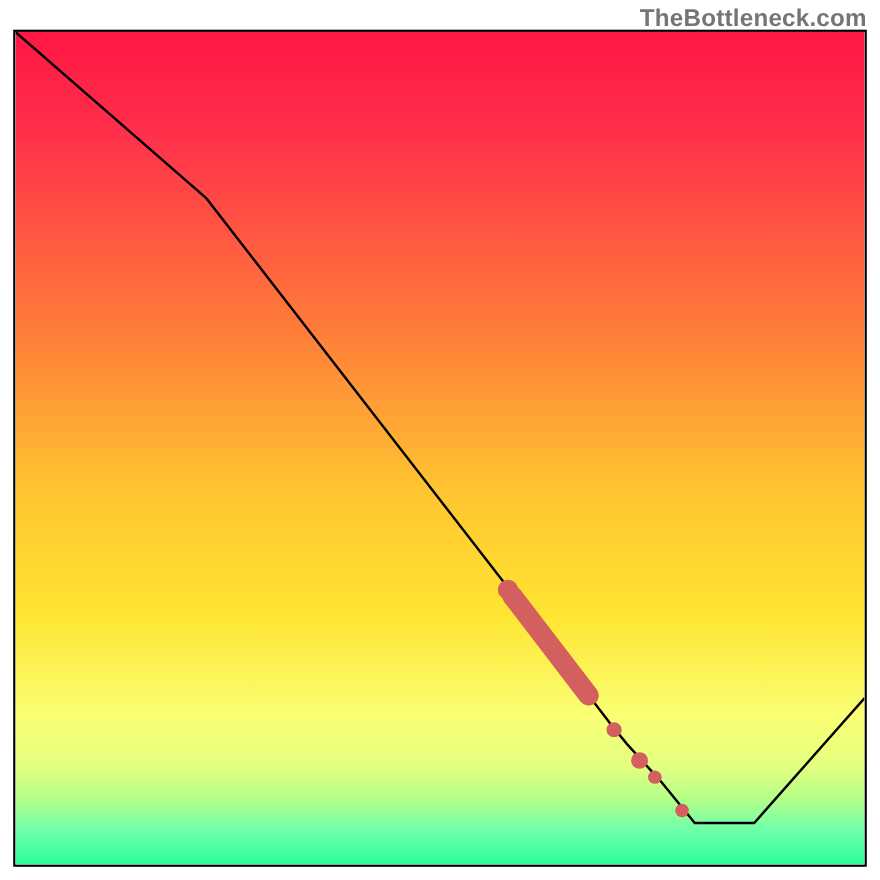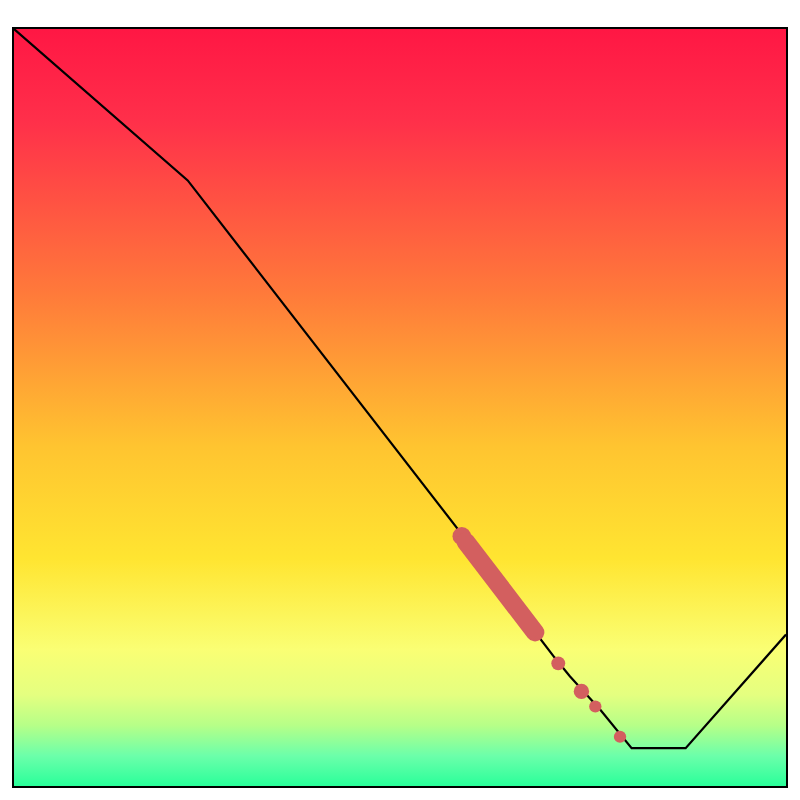--- a/index.html
+++ b/index.html
@@ -30,20 +30,21 @@
     font-size: 22px;
     font-weight: 600;
     color: #757575;
     letter-spacing: 0.2px;
   }
 </style>
 </head>
 <body>
 
 <div class="chart-container">
+  <div class="watermark">TheBottleneck.com</div>
   <div class="plot-area">
     <svg id="chart-svg" viewBox="0 0 100 100" preserveAspectRatio="none" width="100%" height="100%">
       <defs>
         <linearGradient id="bg-grad" x1="0" y1="0" x2="0" y2="1">
             <stop offset="0%" stop-color="#ff1744"></stop>
             <stop offset="12%" stop-color="#ff2f4a"></stop>
             <stop offset="35%" stop-color="#ff7a3a"></stop>
             <stop offset="55.00000000000001%" stop-color="#ffc430"></stop>
             <stop offset="70%" stop-color="#ffe531"></stop>
             <stop offset="82%" stop-color="#faff74"></stop>

